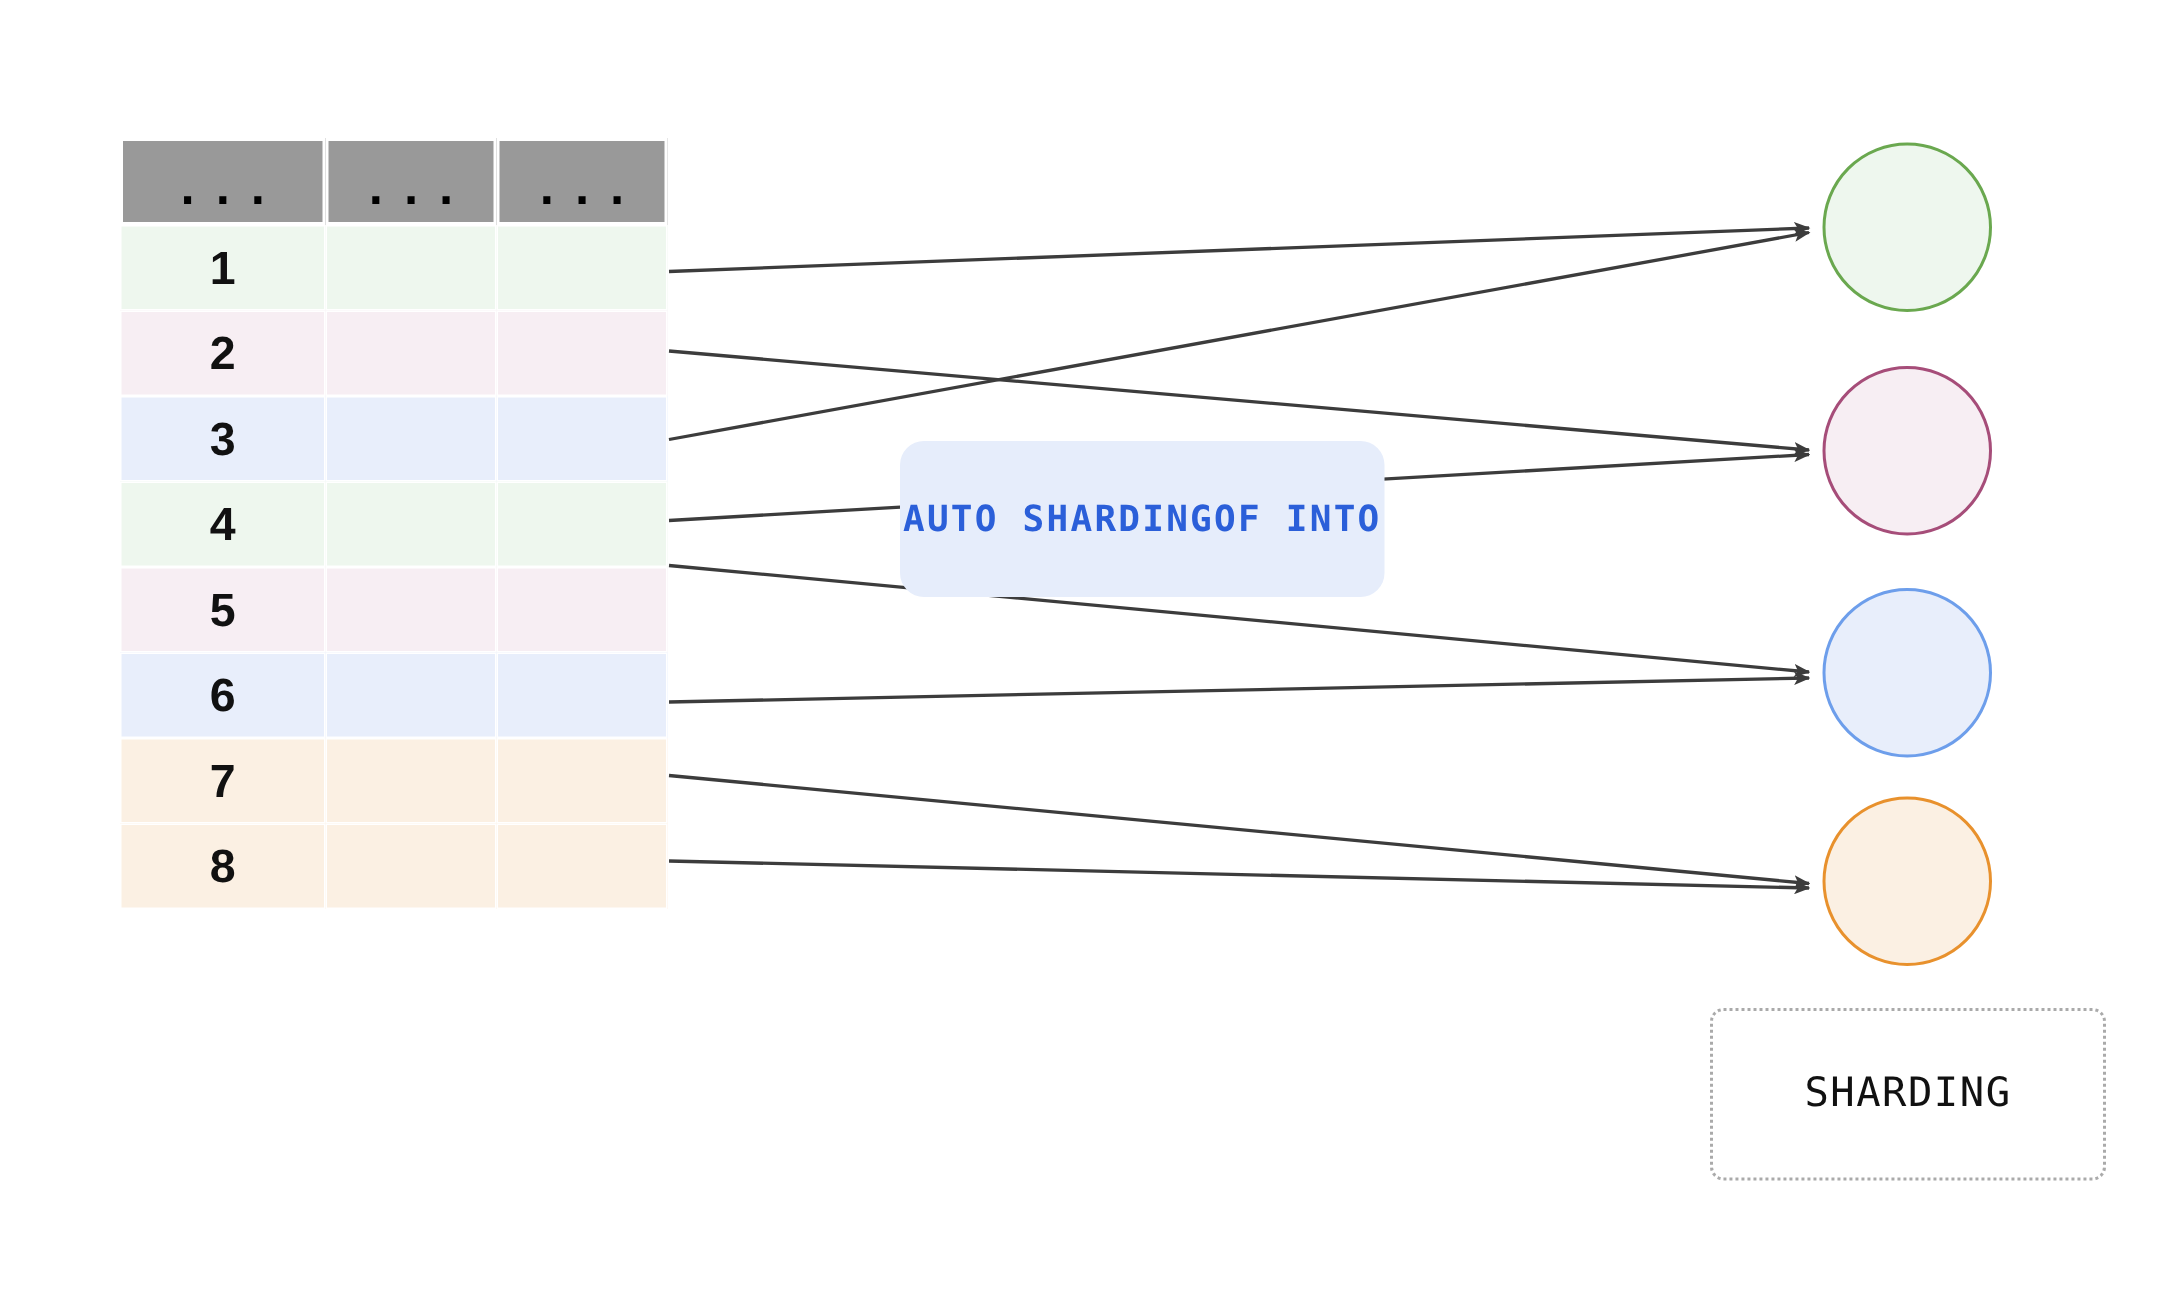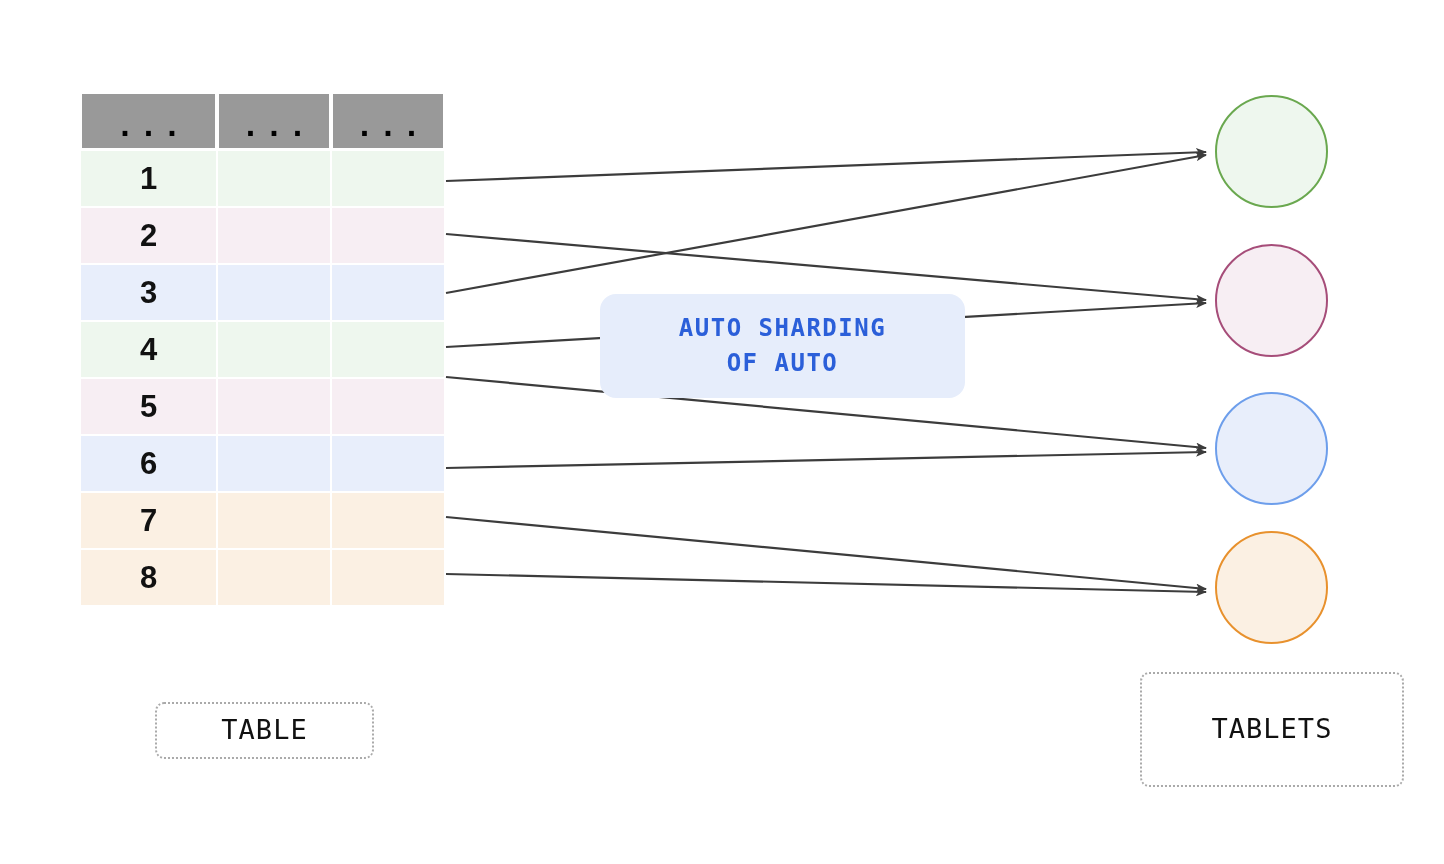--- a/index.html
+++ b/index.html
@@ -83,26 +83,26 @@
     box-sizing: border-box;
     border-width: 2.5px;
     border-style: solid;
   }
 
   
   #center-label {
     position: absolute;
     left: 600px;
     top: 294px;
-    width: 365px;
+    width: 323px;
     height: 104px;
     background: #e6edfb;
     border-radius: 16px;
     display: flex;
-    flex-direction: column;
+    flex-direction: row;
     align-items: center;
     justify-content: center;
     z-index: 5;
   }
   #center-label .cl-line {
     font-family: "DejaVu Sans Mono", monospace;
     font-size: 24px;
     font-weight: bold;
     color: #2b5fd9;
     letter-spacing: 1.5px;
@@ -243,28 +243,25 @@
       <div class="tcell c1 bg-orange">
         <span class="rownum">8</span>
       </div>
       <div class="tcell c2 bg-orange"></div>
       <div class="tcell c3 bg-orange"></div>
     </div>
   </div>
 
   <div id="center-label">
     <span class="cl-line">AUTO SHARDING</span>
-    <span class="cl-line">OF AUTO</span>
+    <span class="cl-line">OF INTO</span>
   </div>
 
   <div class="tablet" style="left:1215px; top:95px; background:#eef7ee; border-color:#6aa84f;"></div>
   <div class="tablet" style="left:1215px; top:244px; background:#f7eef3; border-color:#a64d79;"></div>
   <div class="tablet" style="left:1215px; top:392px; background:#e8eefb; border-color:#6d9eeb;"></div>
   <div class="tablet" style="left:1215px; top:531px; background:#fbf0e3; border-color:#e8912d;"></div>
 
-  <div class="caption" id="caption-table">
-    <span class="cap-line">TABLE</span>
+  <div class="caption" id="caption-tablets">
+    <span class="cap-line">SHARDING</span>
   </div>
-  <div class="caption" id="caption-tablets">
-    <span class="cap-line">TABLETS</span>
-  </div>
 
 </div>
 
 </body></html>

